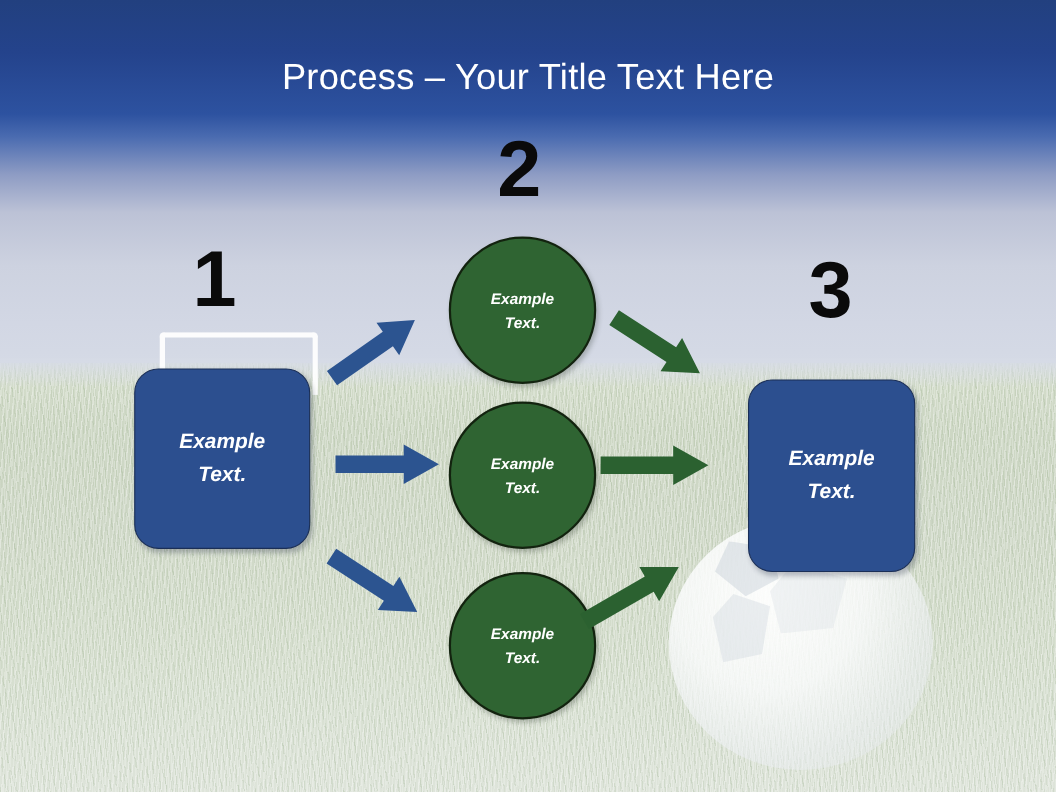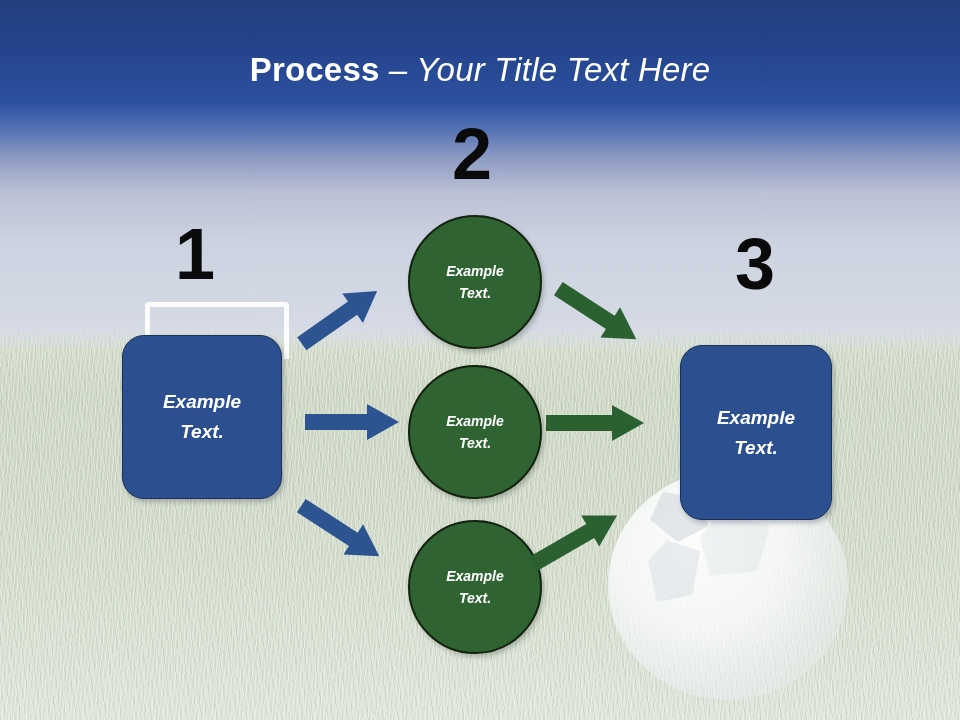--- a/index.html
+++ b/index.html
@@ -113,22 +113,22 @@
     position: absolute;
     left: 0; top: 50px;
     width: 960px;
     text-align: center;
     color: #ffffff;
     font-size: 33px;
     line-height: 40px;
     letter-spacing: .2px;
     white-space: nowrap;
   }
-  .title .b { font-weight: bold; }
-  .title .n { font-weight: normal; font-style: italic; }
+  .title .b { font-weight: normal; }
+  .title .n { font-weight: normal; }
 
   
   .stepnum {
     position: absolute;
     color: #0a0a0a;
     font-weight: bold;
     font-size: 72px;
     line-height: 72px;
     text-align: center;
   }

